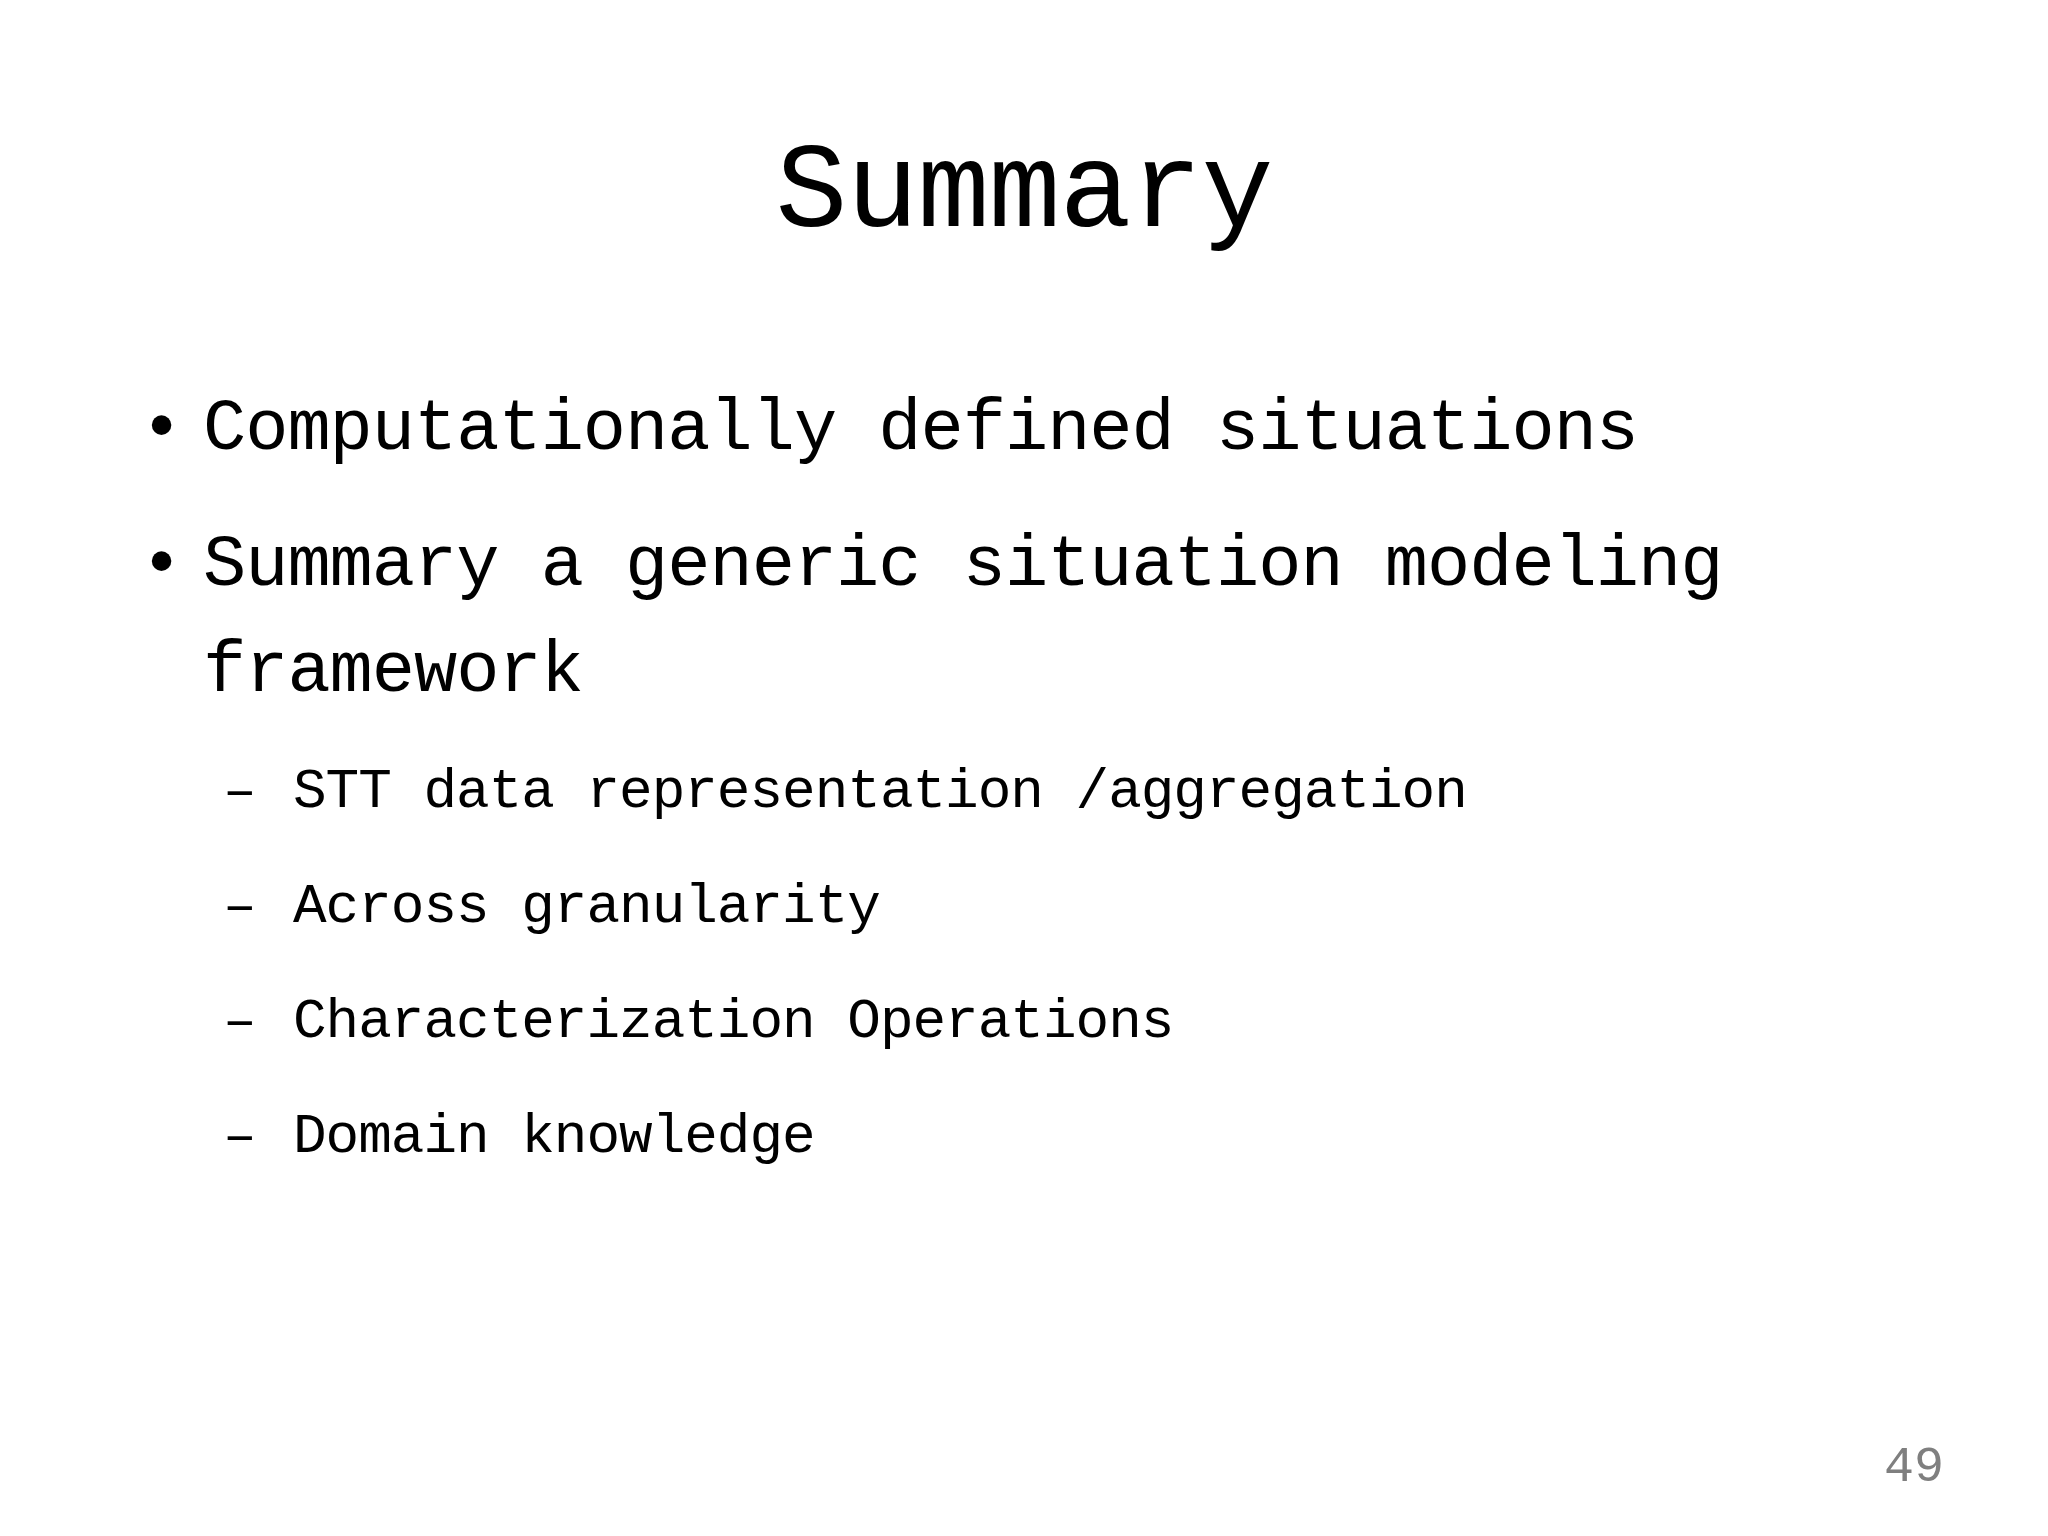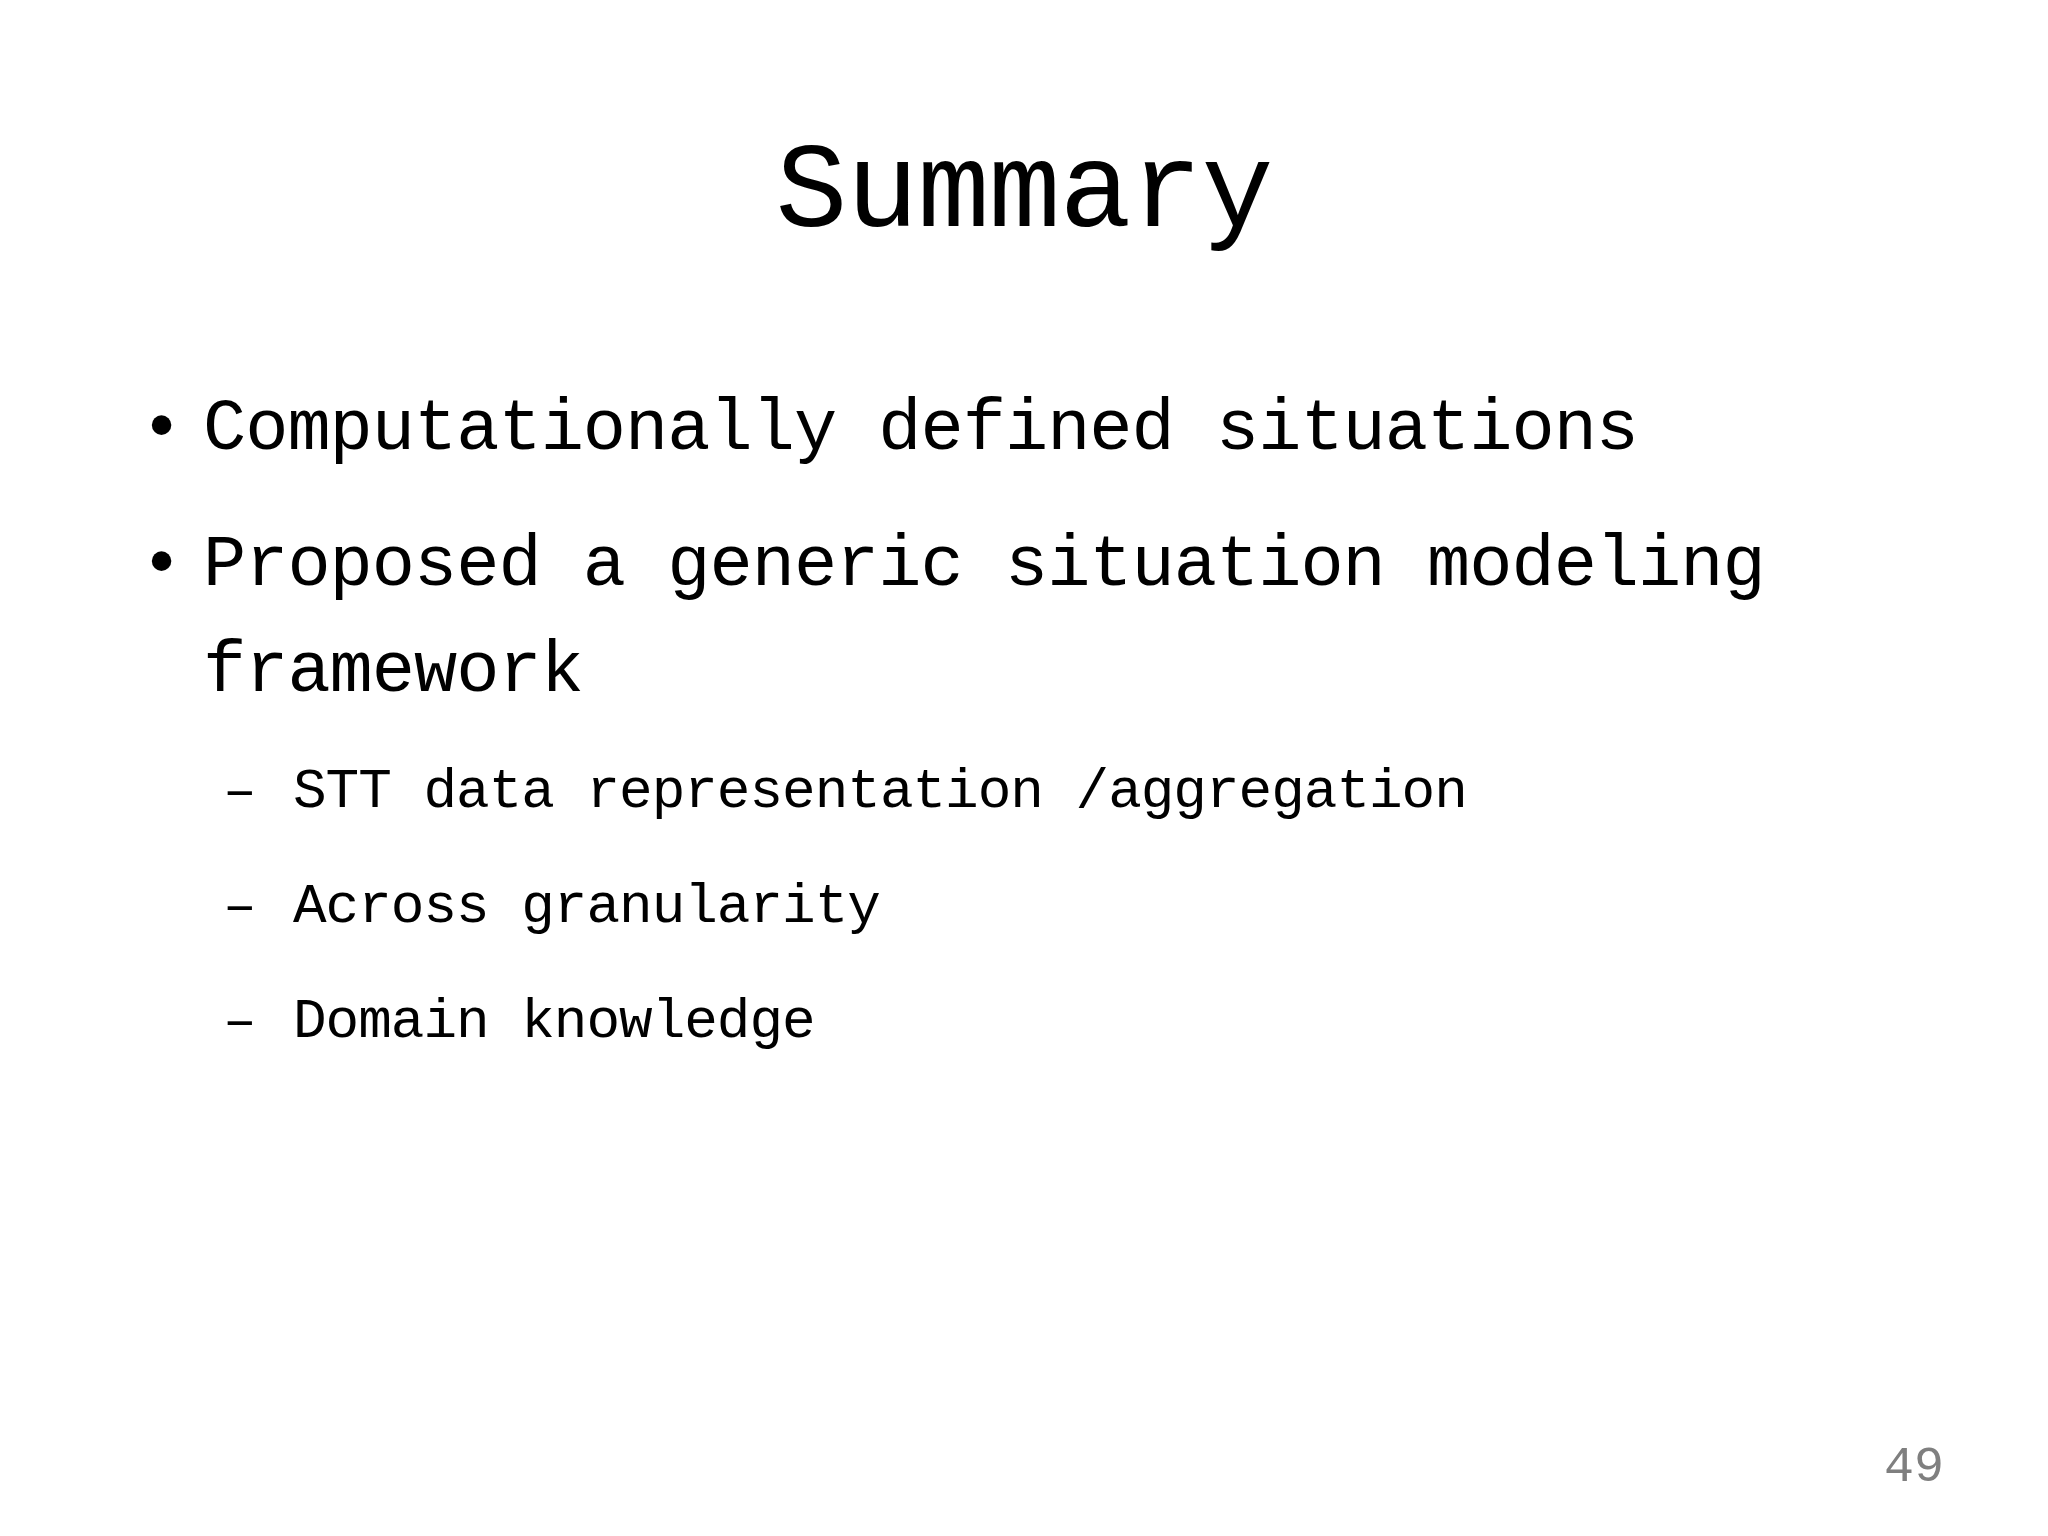--- a/index.html
+++ b/index.html
@@ -68,31 +68,34 @@
 
   <div class="slide-title">Summary</div>
 
   <div class="content">
 
     <div class="p-level1 first">
       <span class="marker dot">•</span><span>Computationally defined situations</span>
     </div>
 
     <div class="p-level1">
-      <span class="marker dot">•</span><span>Proposed a generic situation modeling framework</span>
+      <span class="marker dot">•</span><span>Summary a generic situation modeling framework</span>
     </div>
 
     <div class="p-level2 first-sub">
       <span class="marker dash">–</span><span>STT data representation /aggregation</span>
     </div>
 
     <div class="p-level2">
       <span class="marker dash">–</span><span>Across granularity</span>
     </div>
 
+    <div class="p-level2">
+      <span class="marker dash">–</span><span>Characterization Operations</span>
+    </div>
 
     <div class="p-level2">
       <span class="marker dash">–</span><span>Domain knowledge</span>
     </div>
 
 
   </div>
 
   <div class="page-number">49</div>
 

